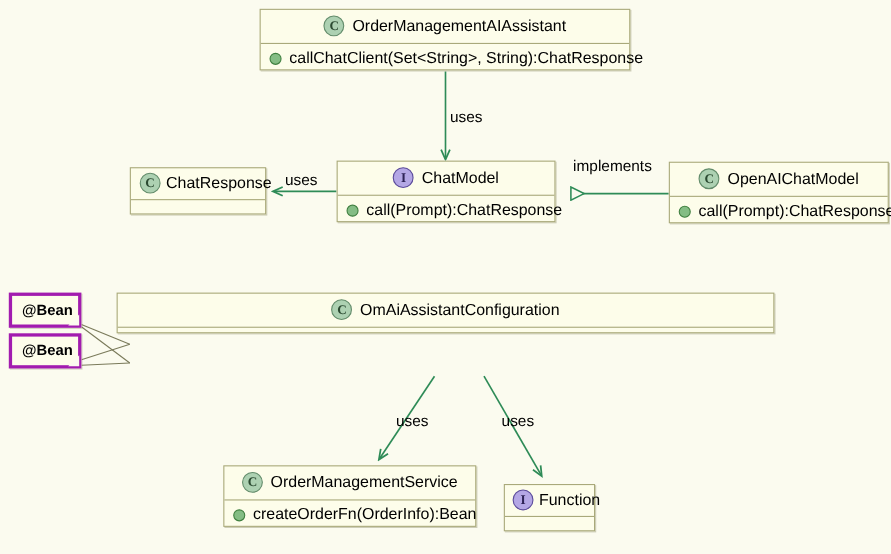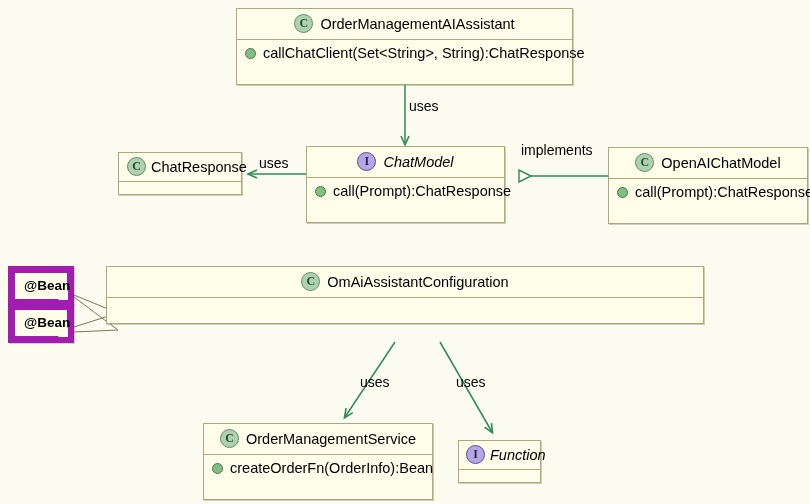--- a/index.html
+++ b/index.html
@@ -33,21 +33,21 @@
     color: #000;
     white-space: nowrap;
   }
   .uml-sep {
     border-top: 1px solid #a9a97a;
     height: 0;
     font-size: 0;
     line-height: 0;
   }
   .uml-members {
-    padding: 4px 8px 21px 8px;
+    padding: 4px 8px 0 8px;
   }
   .uml-members.empty {
     height: 12px;
     padding: 0;
   }
   .member {
     display: flex;
     align-items: center;
     gap: 7px;
     font-size: 14.5px;
@@ -80,27 +80,27 @@
   .stereo.cls {
     background: #add1b2;
     border: 1.5px solid #638c6b;
     color: #2b4a31;
   }
   .stereo.iface {
     background: #b4a7e5;
     border: 1.5px solid #5b4b9b;
     color: #2e2357;
   }
-  .title-italic { font-style: italic; }
+  .title-italic { }
 
   
   .note-box {
     position: absolute;
     background: #fdfdea;
-    border: 7px solid #a21caf;
+    border: 3px solid #a21caf;
     box-sizing: border-box;
     font-size: 13.5px;
     font-weight: bold;
     color: #000;
     padding: 5px 9px 6px 9px;
     box-shadow: 1px 1px 0 rgba(120,120,80,0.3);
   }
   .note-fold {
     position: absolute;
     right: -1px;

